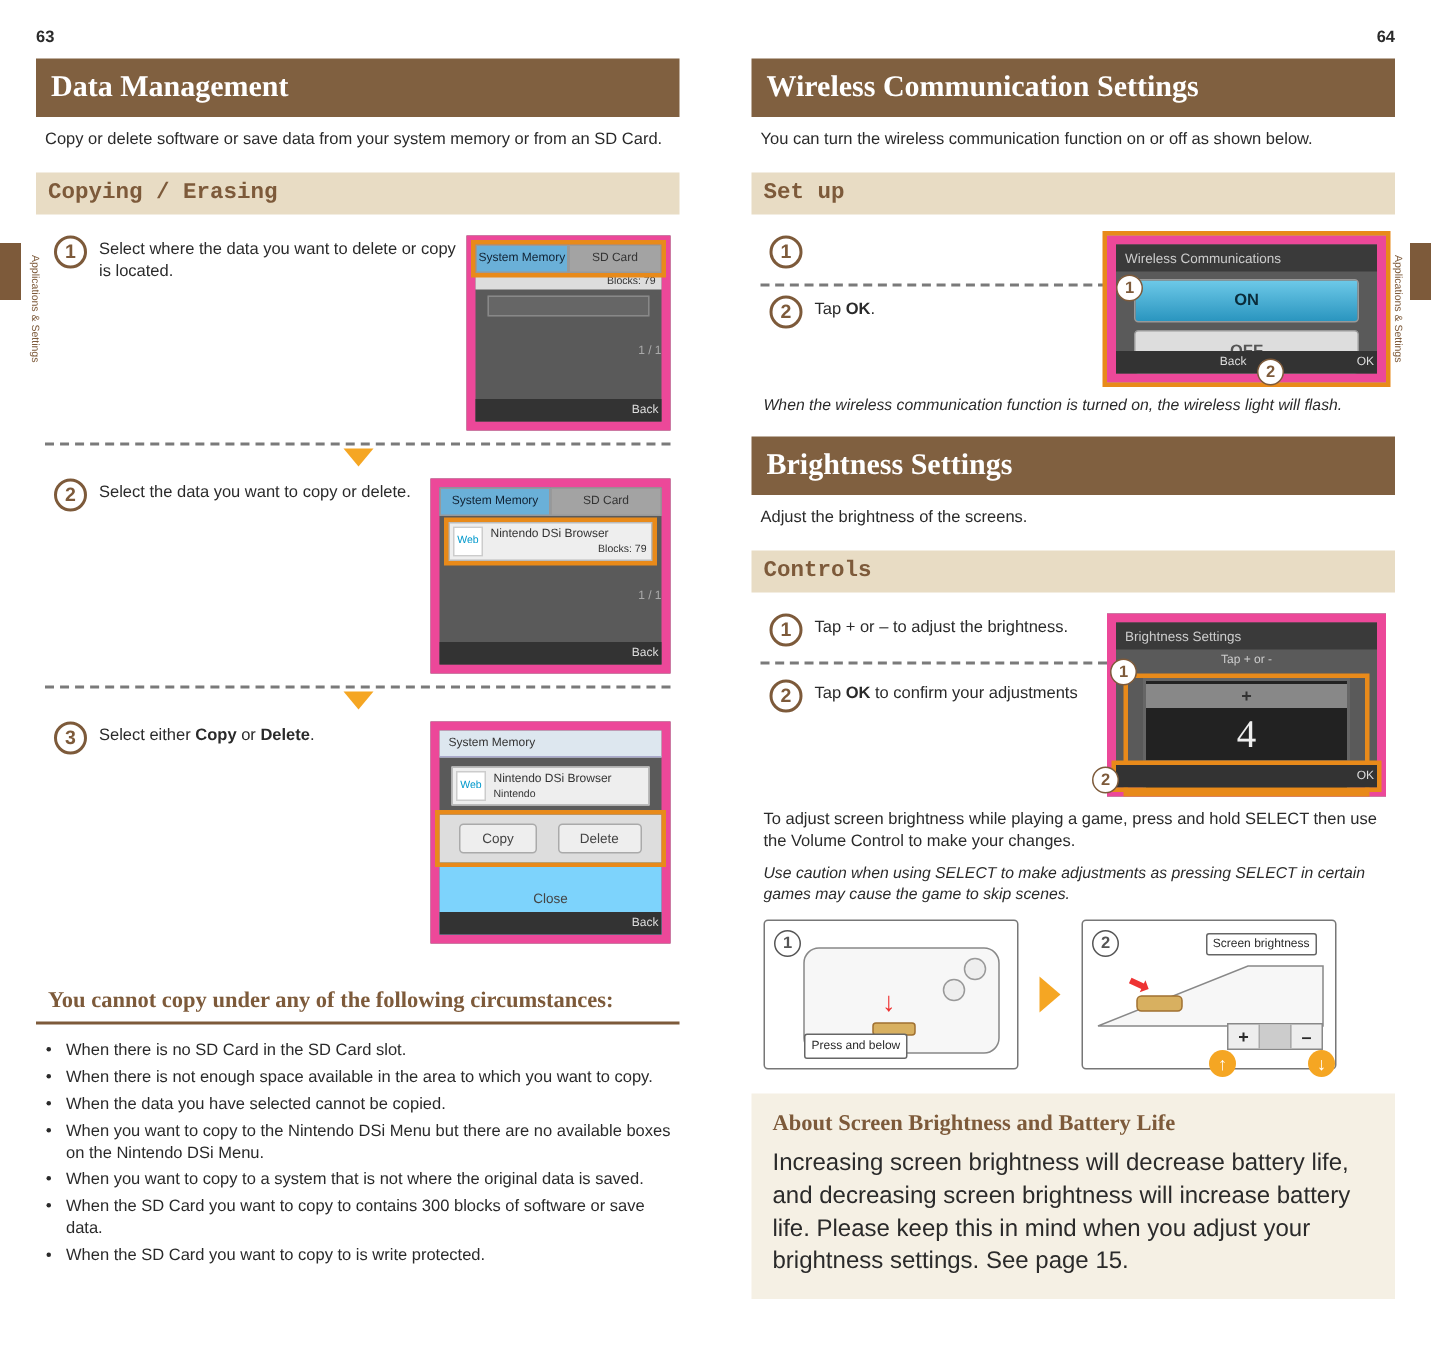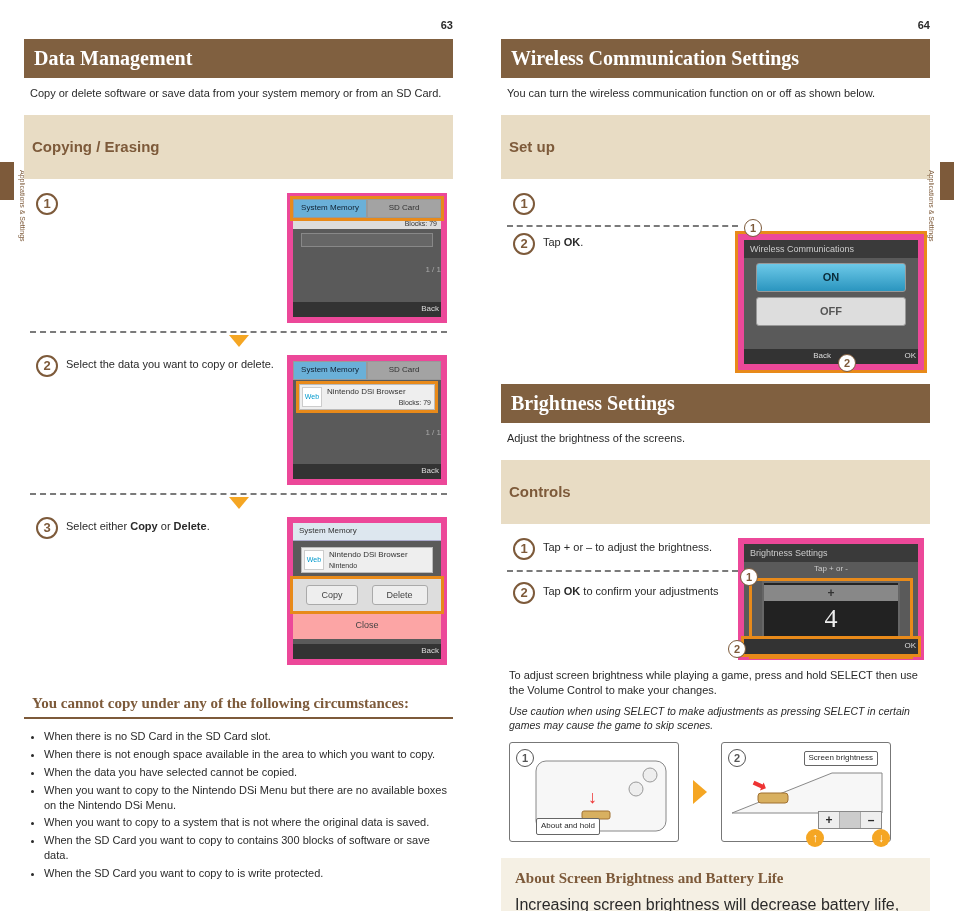--- a/index.html
+++ b/index.html
@@ -18,39 +18,39 @@
     margin:0;
     font-family:"Segoe UI", Tahoma, Arial, sans-serif;
     color:var(--txt);
     background:#fff;
     font-size:12px;
     line-height:1.35;
     width:954px;
   }
   .spread{display:flex;position:relative;}
   .page{flex:1;padding:18px 24px 28px;position:relative;}
-  .pnum{font-weight:700;font-size:11px;margin-bottom:6px;text-align:right;}
+  .pnum{font-weight:700;font-size:11px;margin-bottom:6px;}
   .pnum.right{text-align:right;}
   .sec-title{
     background:var(--brown-bar);
     color:#fff;
     font-family:"Palatino Linotype","Book Antiqua",Georgia,serif;
     font-weight:700;
     font-size:20px;
     padding:6px 10px;
     margin:0 0 8px;
   }
   .intro{font-size:11px;margin:0 6px 14px;}
   .sub-title{
     background:var(--tan);
     color:var(--brown);
-    font-family:Liberation Sans, sans-serif;
+    font-family:Liberation Mono, monospace;
     font-weight:700;
     font-size:15px;
-    padding:22px 8px;
+    padding:4px 8px;
     margin:0 0 14px;
   }
   .step{display:flex;align-items:flex-start;gap:8px;margin:0 6px 10px;}
   .num{
     flex:none;
     width:22px;height:22px;
     border:2px solid var(--brown);
     border-radius:50%;
     color:var(--brown);
     font-weight:700;font-size:13px;
@@ -98,21 +98,21 @@
   }
   .side-label.left{left:18px;}
   .side-label.right{right:18px;}
 
   
   .shot{
     position:relative;border:6px solid #ec4899;background:#5a5a5a;
     font-family:Arial,sans-serif;font-size:9px;color:#ddd;
   }
   .shot.l{width:160px;height:130px;}
-  .shot.w{width:186px;height:136px;margin-top:41px;}
+  .shot.w{width:186px;height:98px;}
   .shot.b{width:186px;height:122px;}
   .step-row{display:flex;justify-content:space-between;align-items:flex-start;margin:0 6px 8px;}
   .tabs{display:flex;}
   .tab{flex:1;background:#a3a3a3;color:#333;text-align:center;padding:3px 0;border:1px solid #999;font-size:8px;}
   .tab.sel{background:#6ab0d8;color:#123;}
   .bar-bottom{position:absolute;left:0;right:0;bottom:0;background:#333;text-align:right;padding:2px;font-size:8px;}
   .hl-orange{outline:3px solid var(--orange);outline-offset:0;}
   .blocks{font-size:7px;text-align:right;padding:1px 4px;background:#ddd;color:#333;}
   .row-item{display:flex;background:#eee;color:#333;margin:4px 6px;border:1px solid #bbb;}
   .row-item .icon{width:20px;background:#fff;border:1px solid #ccc;margin:2px;display:flex;align-items:center;justify-content:center;color:#09c;font-size:7px;}
@@ -168,20 +168,21 @@
     <div class="pnum">63</div>
 
     <h1 class="sec-title">Data Management</h1>
     <p class="intro">Copy or delete software or save data from your system memory or from an SD Card.</p>
 
     <h2 class="sub-title">Copying / Erasing</h2>
 
     <div class="step-row">
       <div class="step">
         <div class="num">1</div>
+        <div class="step-txt">Select where the data you want to delete or copy is located.</div>
       </div>
       <div class="shot l">
         <div class="tabs hl-orange">
           <div class="tab sel">System Memory</div>
           <div class="tab">SD Card</div>
         </div>
         <div class="blocks">Blocks: 79</div>
         <div style="height:14px;background:#666;margin:4px 8px;border:1px solid #888"></div>
         <div class="center-txt">1 / 1</div>
         <div class="bar-bottom">Back</div>
@@ -227,21 +228,21 @@
           <div class="icon">Web</div>
           <div class="ritxt">
             <div>Nintendo DSi Browser</div>
             <div style="font-size:7px">Nintendo</div>
           </div>
         </div>
         <div class="btn-row hl-orange">
           <span class="btn">Copy</span>
           <span class="btn">Delete</span>
         </div>
-        <div style="text-align:center;padding:8px;background:#fca5a5;color:#444;font-size:9px">Close</div>
+        <div style="text-align:center;padding:18px;background:#7dd3fc;color:#444;font-size:9px">Close</div>
         <div class="bar-bottom">Back</div>
       </div>
     </div>
 
     <h3 class="warn-title">You cannot copy under any of the following circumstances:</h3>
     <ul class="bullets">
       <li>When there is no SD Card in the SD Card slot.</li>
       <li>When there is not enough space available in the area to which you want to copy.</li>
       <li>When the data you have selected cannot be copied.</li>
       <li>When you want to copy to the Nintendo DSi Menu but there are no available boxes on the Nintendo DSi Menu.</li>
@@ -279,20 +280,21 @@
           <div class="bar-bottom" style="display:flex">
             <div style="flex:1">Back</div>
             <div style="flex:1">OK</div>
           </div>
         </div>
         <div class="num small" style="position:absolute;left:6px;top:26px;background:#fff">1</div>
         <div class="num small" style="position:absolute;right:68px;bottom:-2px;background:#fff">2</div>
       </div>
     </div>
 
+    <p class="note">When the wireless communication function is turned on, the wireless light will flash.</p>
 
     <h1 class="sec-title" style="margin-top:14px">Brightness Settings</h1>
     <p class="intro">Adjust the brightness of the screens.</p>
     <h2 class="sub-title">Controls</h2>
 
     <div class="step-row">
       <div style="flex:1">
         <div class="step">
           <div class="num">1</div>
           <div class="step-txt">Tap + or – to adjust the brightness.</div>
@@ -329,21 +331,21 @@
     <div class="device-row">
       <div class="device">
         <div class="num small" style="position:absolute;left:6px;top:6px;background:#fff;border-color:#555;color:#555">1</div>
         <svg width="170" height="100" style="position:absolute;left:0;top:0">
           <rect x="26" y="18" width="130" height="70" rx="10" fill="#f7f7f7" stroke="#888"></rect>
           <circle cx="140" cy="32" r="7" fill="#eee" stroke="#999"></circle>
           <circle cx="126" cy="46" r="7" fill="#eee" stroke="#999"></circle>
           <rect x="72" y="68" width="28" height="8" rx="2" fill="#d8b060" stroke="#a07030"></rect>
         </svg>
         <div class="red-arrow" style="left:78px;top:42px">↓</div>
-        <div class="callout" style="left:26px;bottom:6px">About and hold</div>
+        <div class="callout" style="left:26px;bottom:6px">Press and below</div>
       </div>
 
       <div class="arrow-right"></div>
 
       <div class="device">
         <div class="num small" style="position:absolute;left:6px;top:6px;background:#fff;border-color:#555;color:#555">2</div>
         <svg width="170" height="100" style="position:absolute;left:0;top:0">
           <path d="M10 70 L110 30 L160 30 L160 70 Z" fill="#f7f7f7" stroke="#888"></path>
           <rect x="36" y="50" width="30" height="10" rx="3" fill="#d8b060" stroke="#a07030"></rect>
         </svg>

